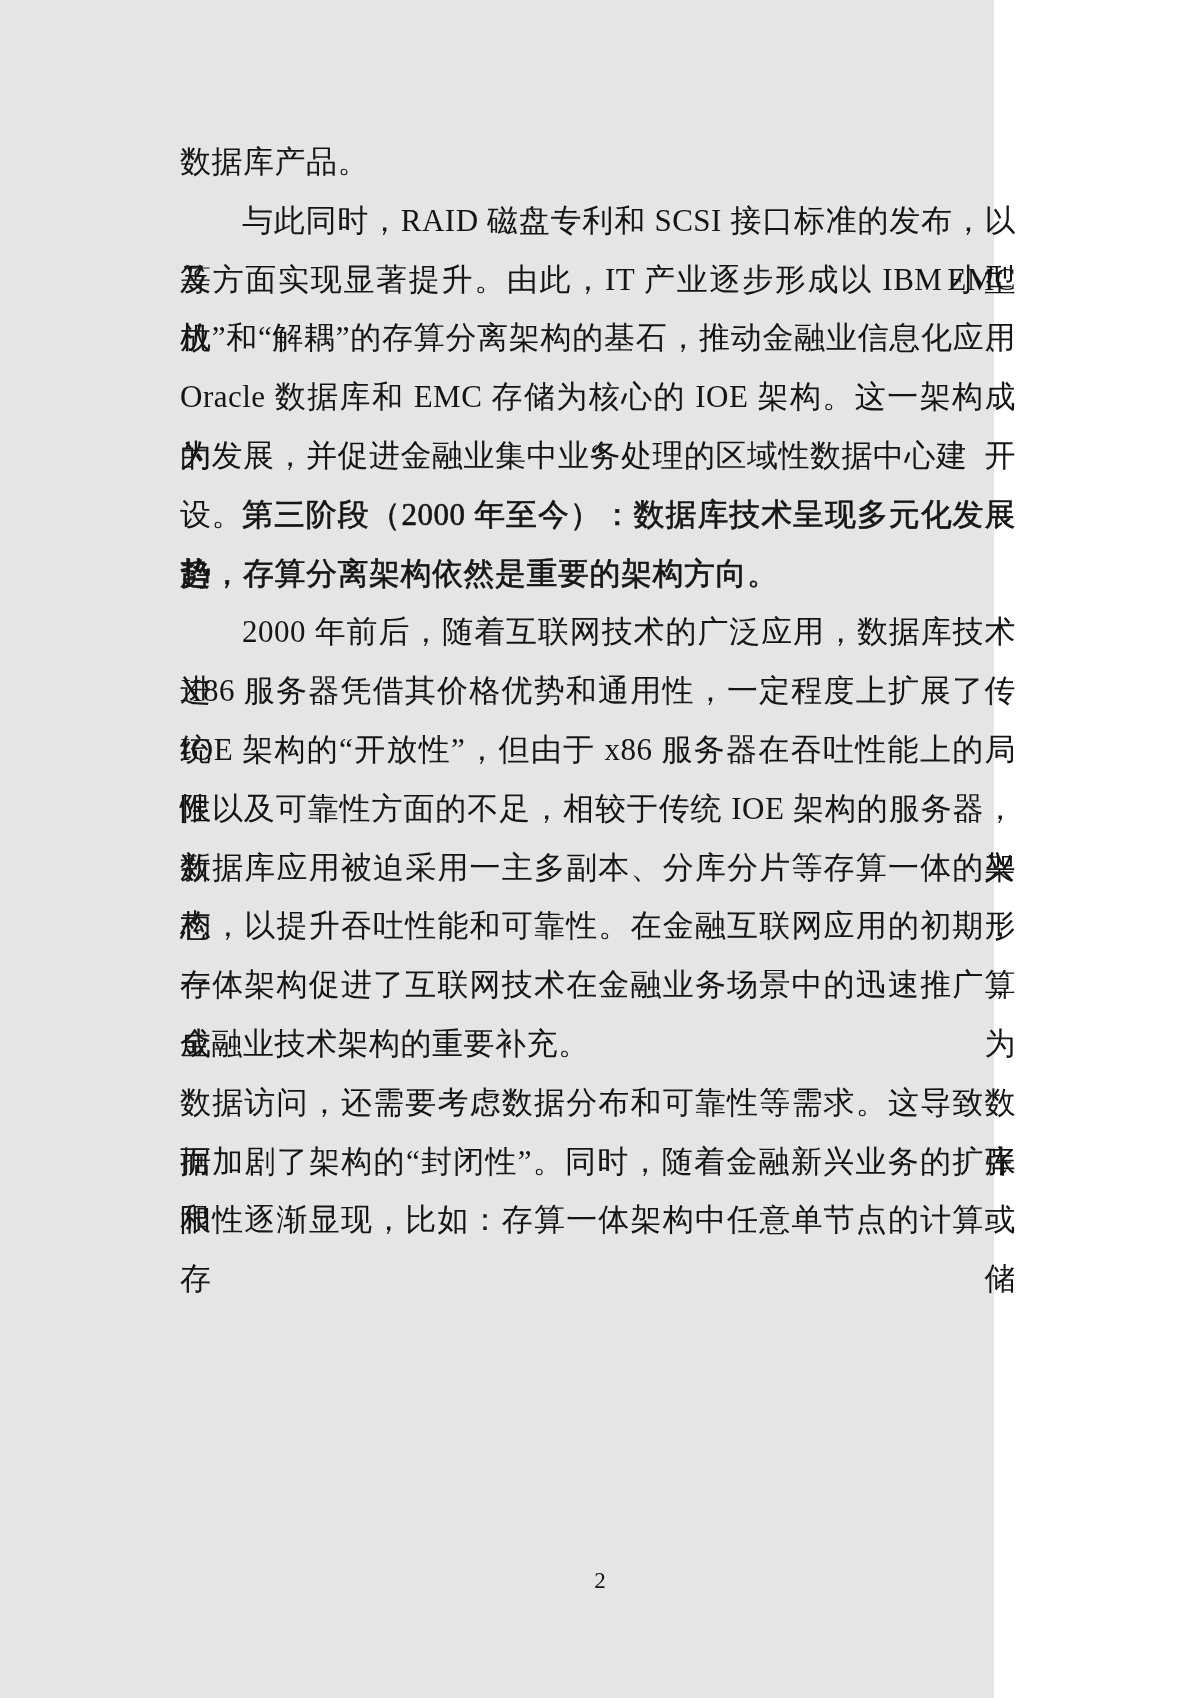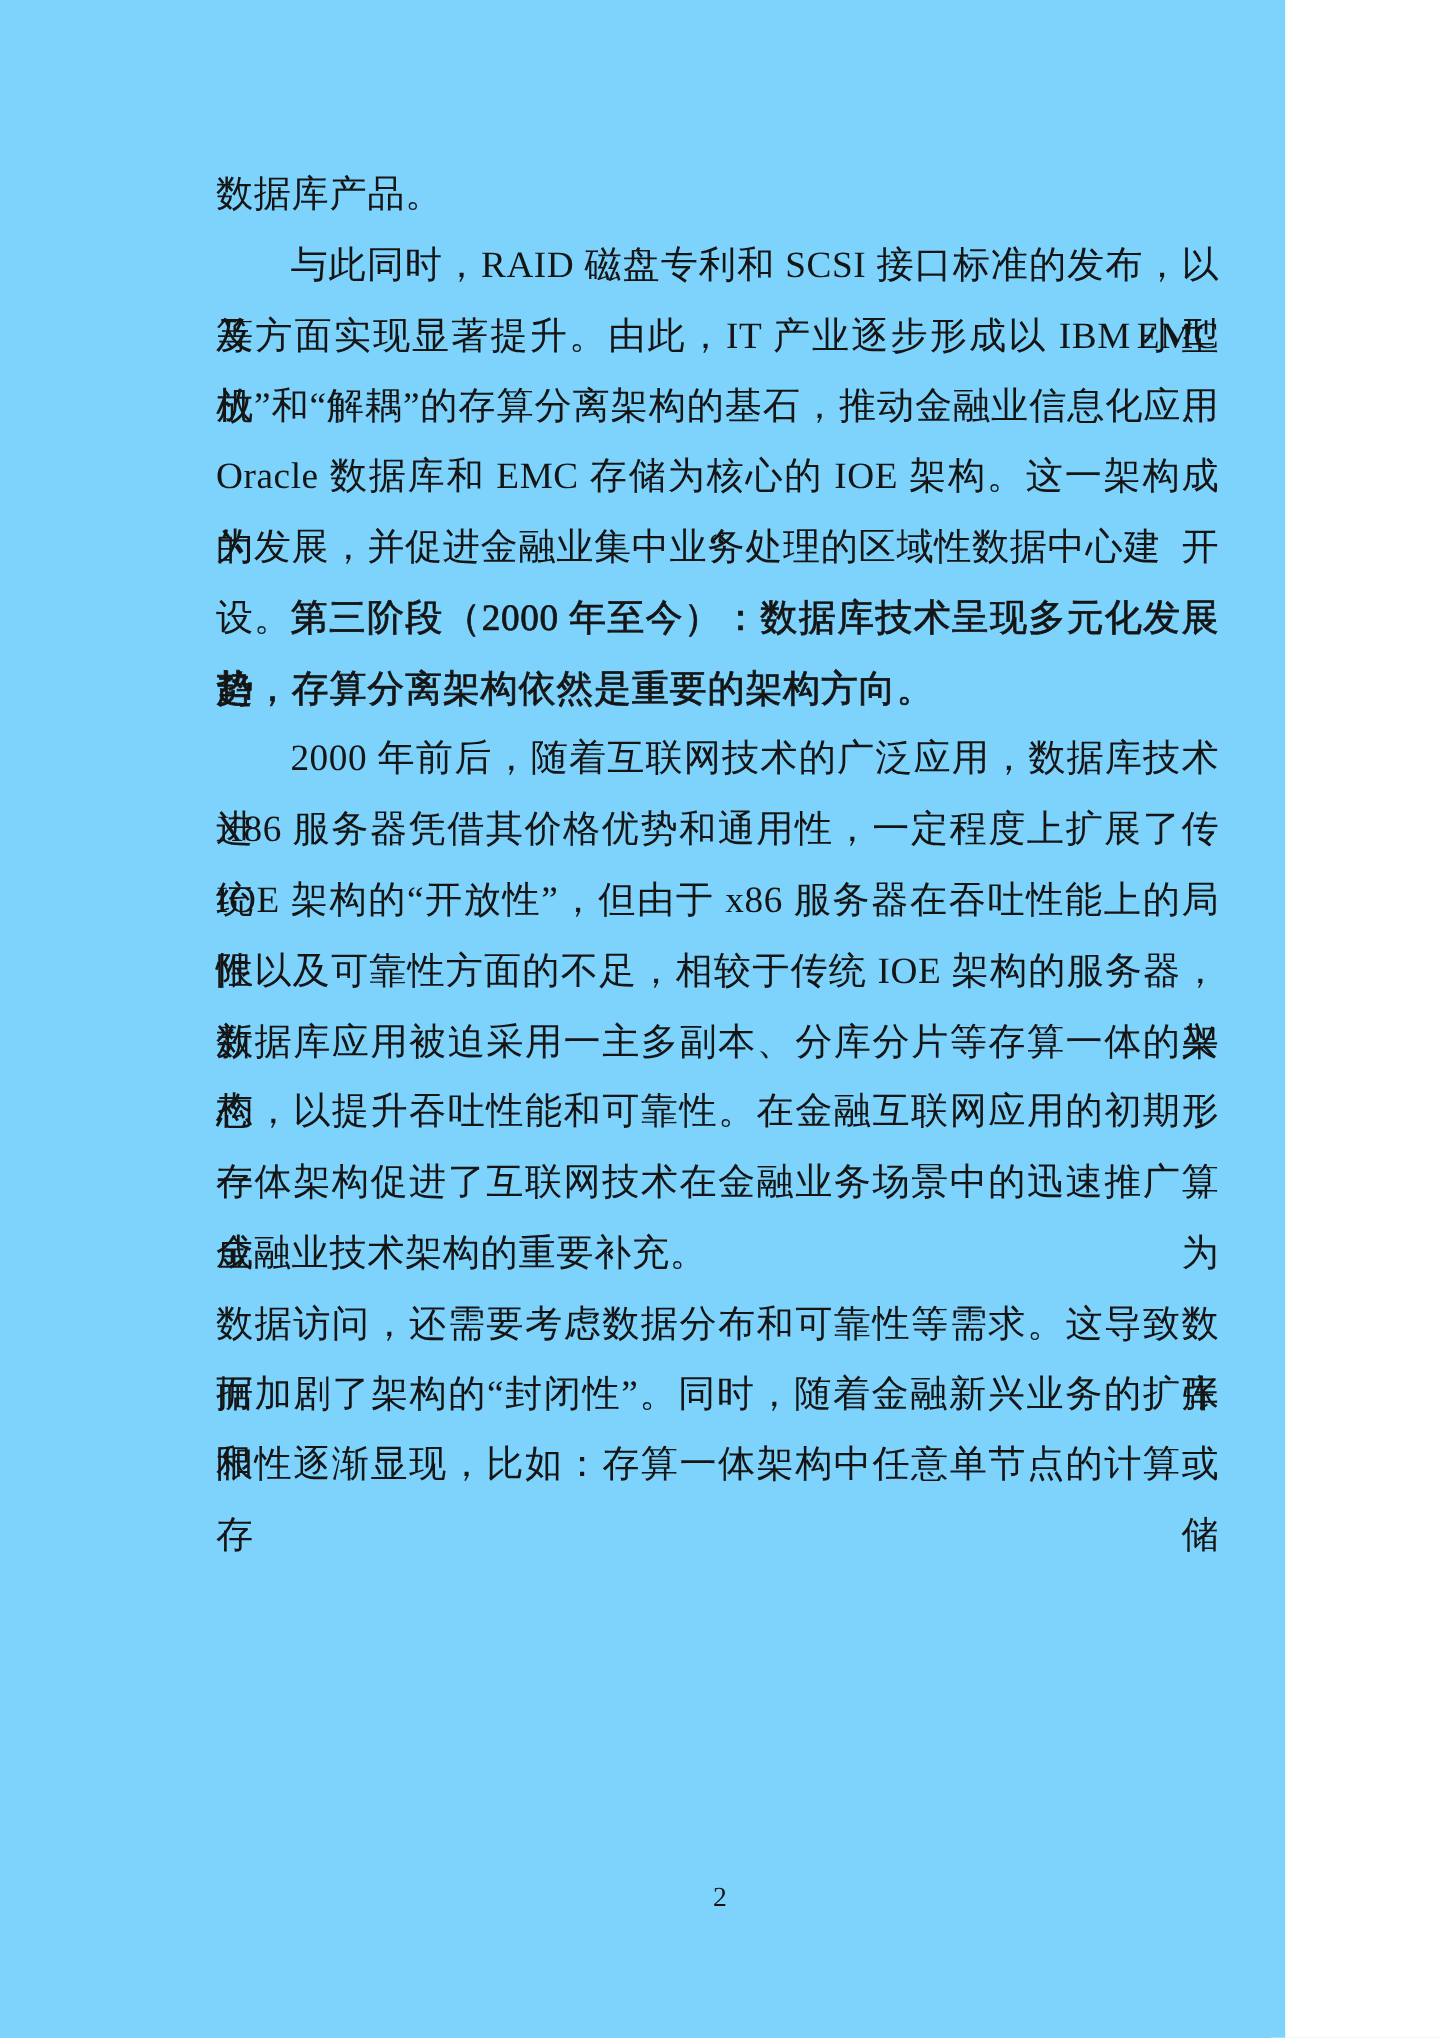--- a/index.html
+++ b/index.html
@@ -11,23 +11,23 @@
     width: 1200px;
     height: 1698px;
     position: relative;
     overflow: hidden;
     font-family: "Liberation Serif", "DejaVu Serif", serif;
     color: #151515;
   }
   .page {
     position: absolute;
     left: 0; top: 0;
-    width: 1071px;
+    width: 994px;
     height: 1698px;
-    background: #7dd3fc;
+    background: #e5e5e5;
   }
   .text-block {
     position: absolute;
     left: 180px;
     top: 133px;
     width: 836px;
     font-size: 31px;
     line-height: 58.8px;
     letter-spacing: 0.5px;
   }

